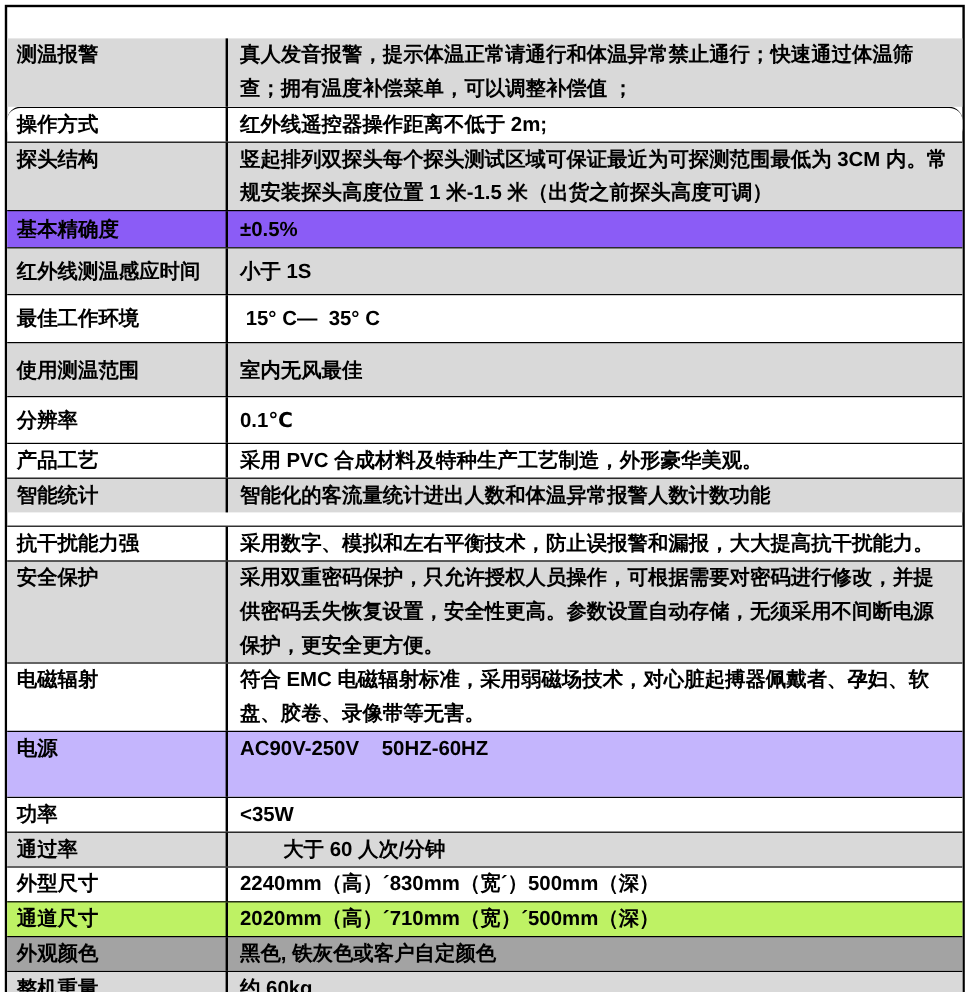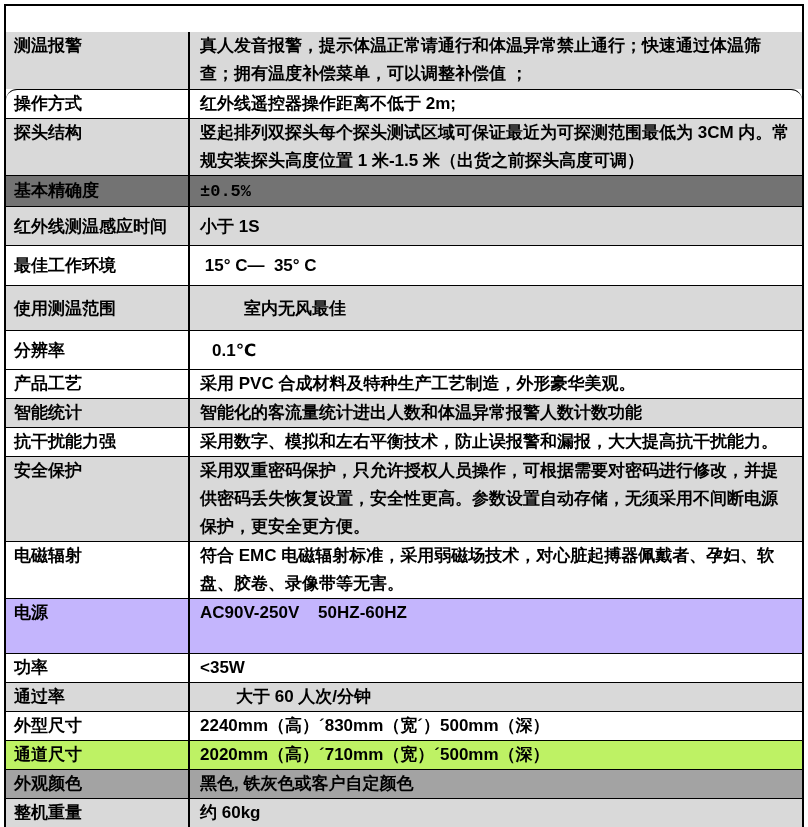--- a/index.html
+++ b/index.html
@@ -40,24 +40,24 @@
     padding-right: 8px;
   }
   
   .row:nth-child(1)  { min-height: 57px; margin-top: 26px; }
   .row:nth-child(2)  { min-height: 27px; }
   .row:nth-child(3)  { min-height: 55px; }
   .row:nth-child(4)  { min-height: 31px; }
   .row:nth-child(5)  { min-height: 39px; }
   .row:nth-child(6)  { min-height: 40px; }
   .row:nth-child(7)  { min-height: 45px; }
-  .row:nth-child(8)  { min-height: 39px; gap: 12px; }
+  .row:nth-child(8)  { min-height: 39px; }
   .row:nth-child(9)  { min-height: 27px; }
   .row:nth-child(10) { min-height: 26px; }
-  .row:nth-child(11) { min-height: 27px; }
+  .row:nth-child(11) { min-height: 27px; margin-top: 11px; }
   .row:nth-child(12) { min-height: 83px; }
   .row:nth-child(13) { min-height: 55px; }
   .row:nth-child(14) { min-height: 55px; }
   .row:nth-child(15) { min-height: 27px; }
   .row:nth-child(16) { min-height: 27px; gap: 36px; }
   .row:nth-child(17) { min-height: 27px; }
   .row:nth-child(18) { min-height: 27px; }
   .row:nth-child(19) { min-height: 27px; }
   .row:nth-child(20) { min-height: 27px; }
   .row:nth-child(21) { min-height: 29px; }
@@ -79,33 +79,33 @@
         <div class="cell value-cell">真人发音报警，提示体温正常请通行和体温异常禁止通行；快速通过体温筛查；拥有温度补偿菜单，可以调整补偿值 ；</div>
       </div>
       <div class="row" style="background: rgb(255, 255, 255); border-radius: 11px;">
         <div class="cell label-cell">操作方式</div>
         <div class="cell value-cell">红外线遥控器操作距离不低于 2m;</div>
       </div>
       <div class="row" style="background: rgb(217, 217, 217);">
         <div class="cell label-cell">探头结构</div>
         <div class="cell value-cell">竖起排列双探头每个探头测试区域可保证最近为可探测范围最低为 3CM 内。常规安装探头高度位置 1 米-1.5 米（出货之前探头高度可调）</div>
       </div>
-      <div class="row" style="background: #737373; font-family: Liberation Mono, monospace;">
+      <div class="row" style="background: #8b5cf6;">
         <div class="cell label-cell">基本精确度</div>
         <div class="cell value-cell">±0.5%</div>
       </div>
       <div class="row" style="background: rgb(217, 217, 217);">
         <div class="cell label-cell">红外线测温感应时间</div>
         <div class="cell value-cell">小于 1S</div>
       </div>
       <div class="row" style="background: rgb(255, 255, 255);">
         <div class="cell label-cell">最佳工作环境</div>
         <div class="cell value-cell"> 15° C—  35° C</div>
       </div>
-      <div class="row" style="background: rgb(217, 217, 217); gap: 44px;">
+      <div class="row" style="background: rgb(217, 217, 217);">
         <div class="cell label-cell">使用测温范围</div>
         <div class="cell value-cell">室内无风最佳</div>
       </div>
       <div class="row" style="background: rgb(255, 255, 255);">
         <div class="cell label-cell">分辨率</div>
         <div class="cell value-cell">0.1℃</div>
       </div>
       <div class="row" style="background: rgb(255, 255, 255);">
         <div class="cell label-cell">产品工艺</div>
         <div class="cell value-cell">采用 PVC 合成材料及特种生产工艺制造，外形豪华美观。</div>

